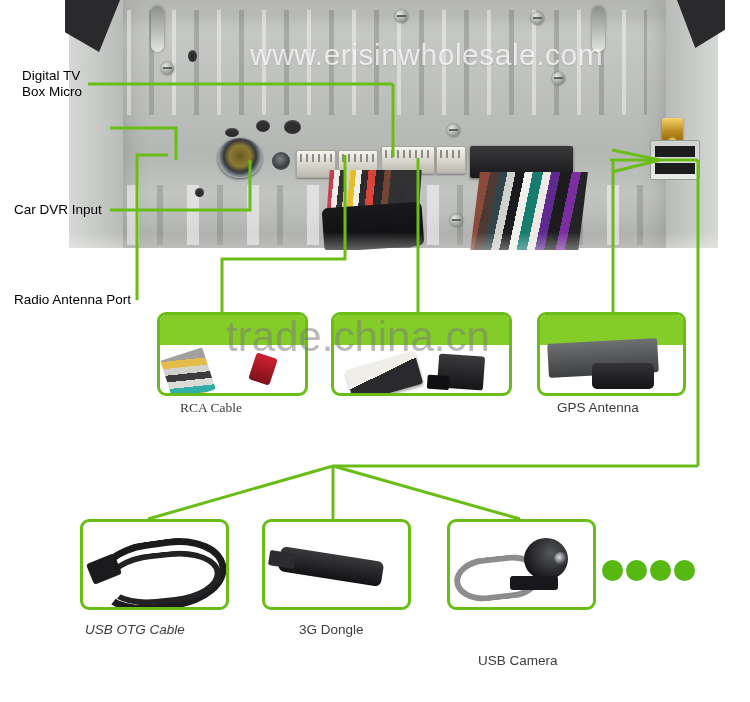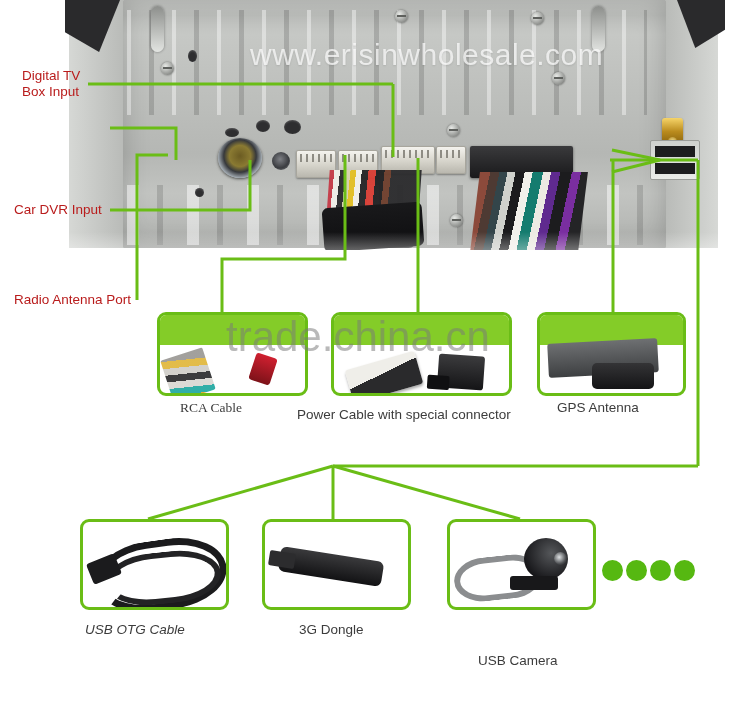--- a/index.html
+++ b/index.html
@@ -83,21 +83,21 @@
       #1c1c1e 70% 80%,#7a2ea0 80% 88%,#242426 88% 100%);
     transform:skewX(-7deg);}
   .watermark1{position:absolute;left:185px;top:38px;font-size:30px;letter-spacing:.5px;
     color:rgba(255,255,255,.72);white-space:nowrap;
     text-shadow:0 1px 2px rgba(0,0,0,.10);}
   .sheen{position:absolute;left:0;top:232px;width:750px;height:70px;
     background:linear-gradient(180deg,rgba(255,255,255,0),#fff 72%);}
   svg.lines{position:absolute;left:0;top:0;width:750px;height:702px;overflow:visible;}
 
   
-  .lab{position:absolute;color:#b91c1c;font-size:13.5px;line-height:16px;white-space:nowrap;}
+  .lab{position:absolute;color:#000000;font-size:13.5px;line-height:16px;white-space:nowrap;}
 
   
   .pbox{position:absolute;border:3px solid #6abd16;border-radius:9px;background:#fff;overflow:hidden;}
   .pbox .band{position:absolute;left:0;top:0;width:100%;height:30px;background:#84cc28;}
   .pname{position:absolute;color:#3c3c3c;font-size:13.5px;white-space:nowrap;}
   .watermark2{position:absolute;left:226px;top:313px;font-size:42px;color:rgba(120,120,120,.52);
     white-space:nowrap;letter-spacing:0px;}
   .greendot{position:absolute;width:21px;height:21px;border-radius:50%;background:#56b811;}
 
   
@@ -211,21 +211,21 @@
 
       <path d="M698,466 L333,466"></path>
       <path d="M333,466 L148,519"></path>
       <path d="M333,466 L333,519"></path>
       <path d="M333,466 L520,519"></path>
     </g>
   </svg>
 
   <div class="lab" style="left:22px;top:68px;">
     <div>Digital TV</div>
-    <div>Box Input</div>
+    <div>Box Micro</div>
   </div>
 
 
   <div class="lab" style="left:14px;top:202px;">
     <div>Car DVR Input</div>
   </div>
 
   <div class="lab" style="left:14px;top:292px;">
     <div>Radio Antenna Port</div>
   </div>
@@ -235,21 +235,20 @@
     <div class="rcawires"></div>
     <div class="rcared"></div>
   </div>
   <div class="pname" style="left:180px;top:400px;font-family:Liberation Serif, serif;">RCA Cable</div>
 
   <div class="pbox" style="left:331px;top:312px;width:175px;height:78px;">
     <div class="band"></div>
     <div class="pwrbrick"></div>
     <div class="pwrplug"></div>
   </div>
-  <div class="pname" style="left:297px;top:407px;">Power Cable with special connector</div>
 
   <div class="pbox" style="left:537px;top:312px;width:143px;height:78px;">
     <div class="band"></div>
     <div class="gpsbody"></div>
     <div class="gpsbase"></div>
   </div>
   <div class="pname" style="left:557px;top:400px;">GPS Antenna</div>
 
   <div class="watermark2">trade.china.cn</div>
 

